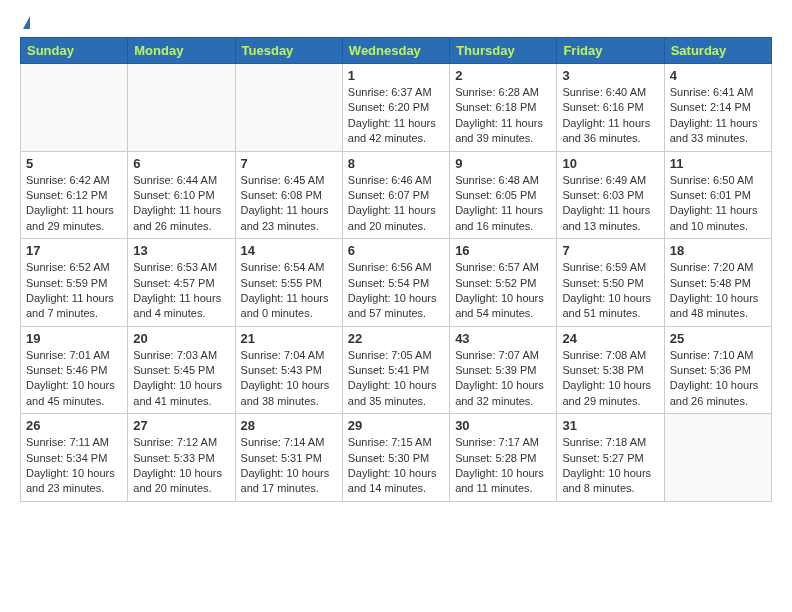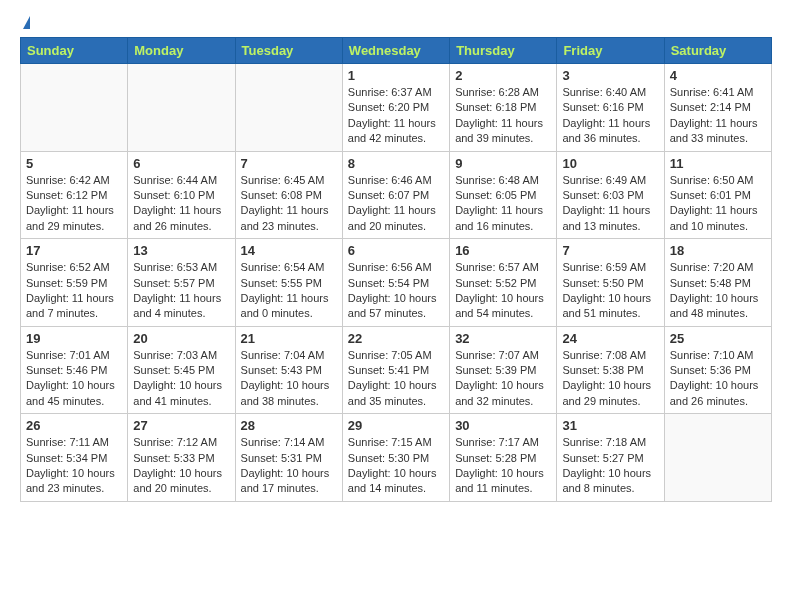--- a/index.html
+++ b/index.html
@@ -224,21 +224,21 @@
           <td>
             <span class="day-number">17</span>
             <div class="day-info">Sunrise: 6:52 AM
 Sunset: 5:59 PM
 Daylight: 11 hours
 and 7 minutes.</div>
           </td>
           <td>
             <span class="day-number">13</span>
             <div class="day-info">Sunrise: 6:53 AM
-Sunset: 5:57 PM
+Sunset: 4:57 PM
 Daylight: 11 hours
 and 4 minutes.</div>
           </td>
           <td>
             <span class="day-number">14</span>
             <div class="day-info">Sunrise: 6:54 AM
 Sunset: 5:55 PM
 Daylight: 11 hours
 and 0 minutes.</div>
           </td>
@@ -294,21 +294,21 @@
 and 38 minutes.</div>
           </td>
           <td>
             <span class="day-number">22</span>
             <div class="day-info">Sunrise: 7:05 AM
 Sunset: 5:41 PM
 Daylight: 10 hours
 and 35 minutes.</div>
           </td>
           <td>
-            <span class="day-number">32</span>
+            <span class="day-number">43</span>
             <div class="day-info">Sunrise: 7:07 AM
 Sunset: 5:39 PM
 Daylight: 10 hours
 and 32 minutes.</div>
           </td>
           <td>
             <span class="day-number">24</span>
             <div class="day-info">Sunrise: 7:08 AM
 Sunset: 5:38 PM
 Daylight: 10 hours

